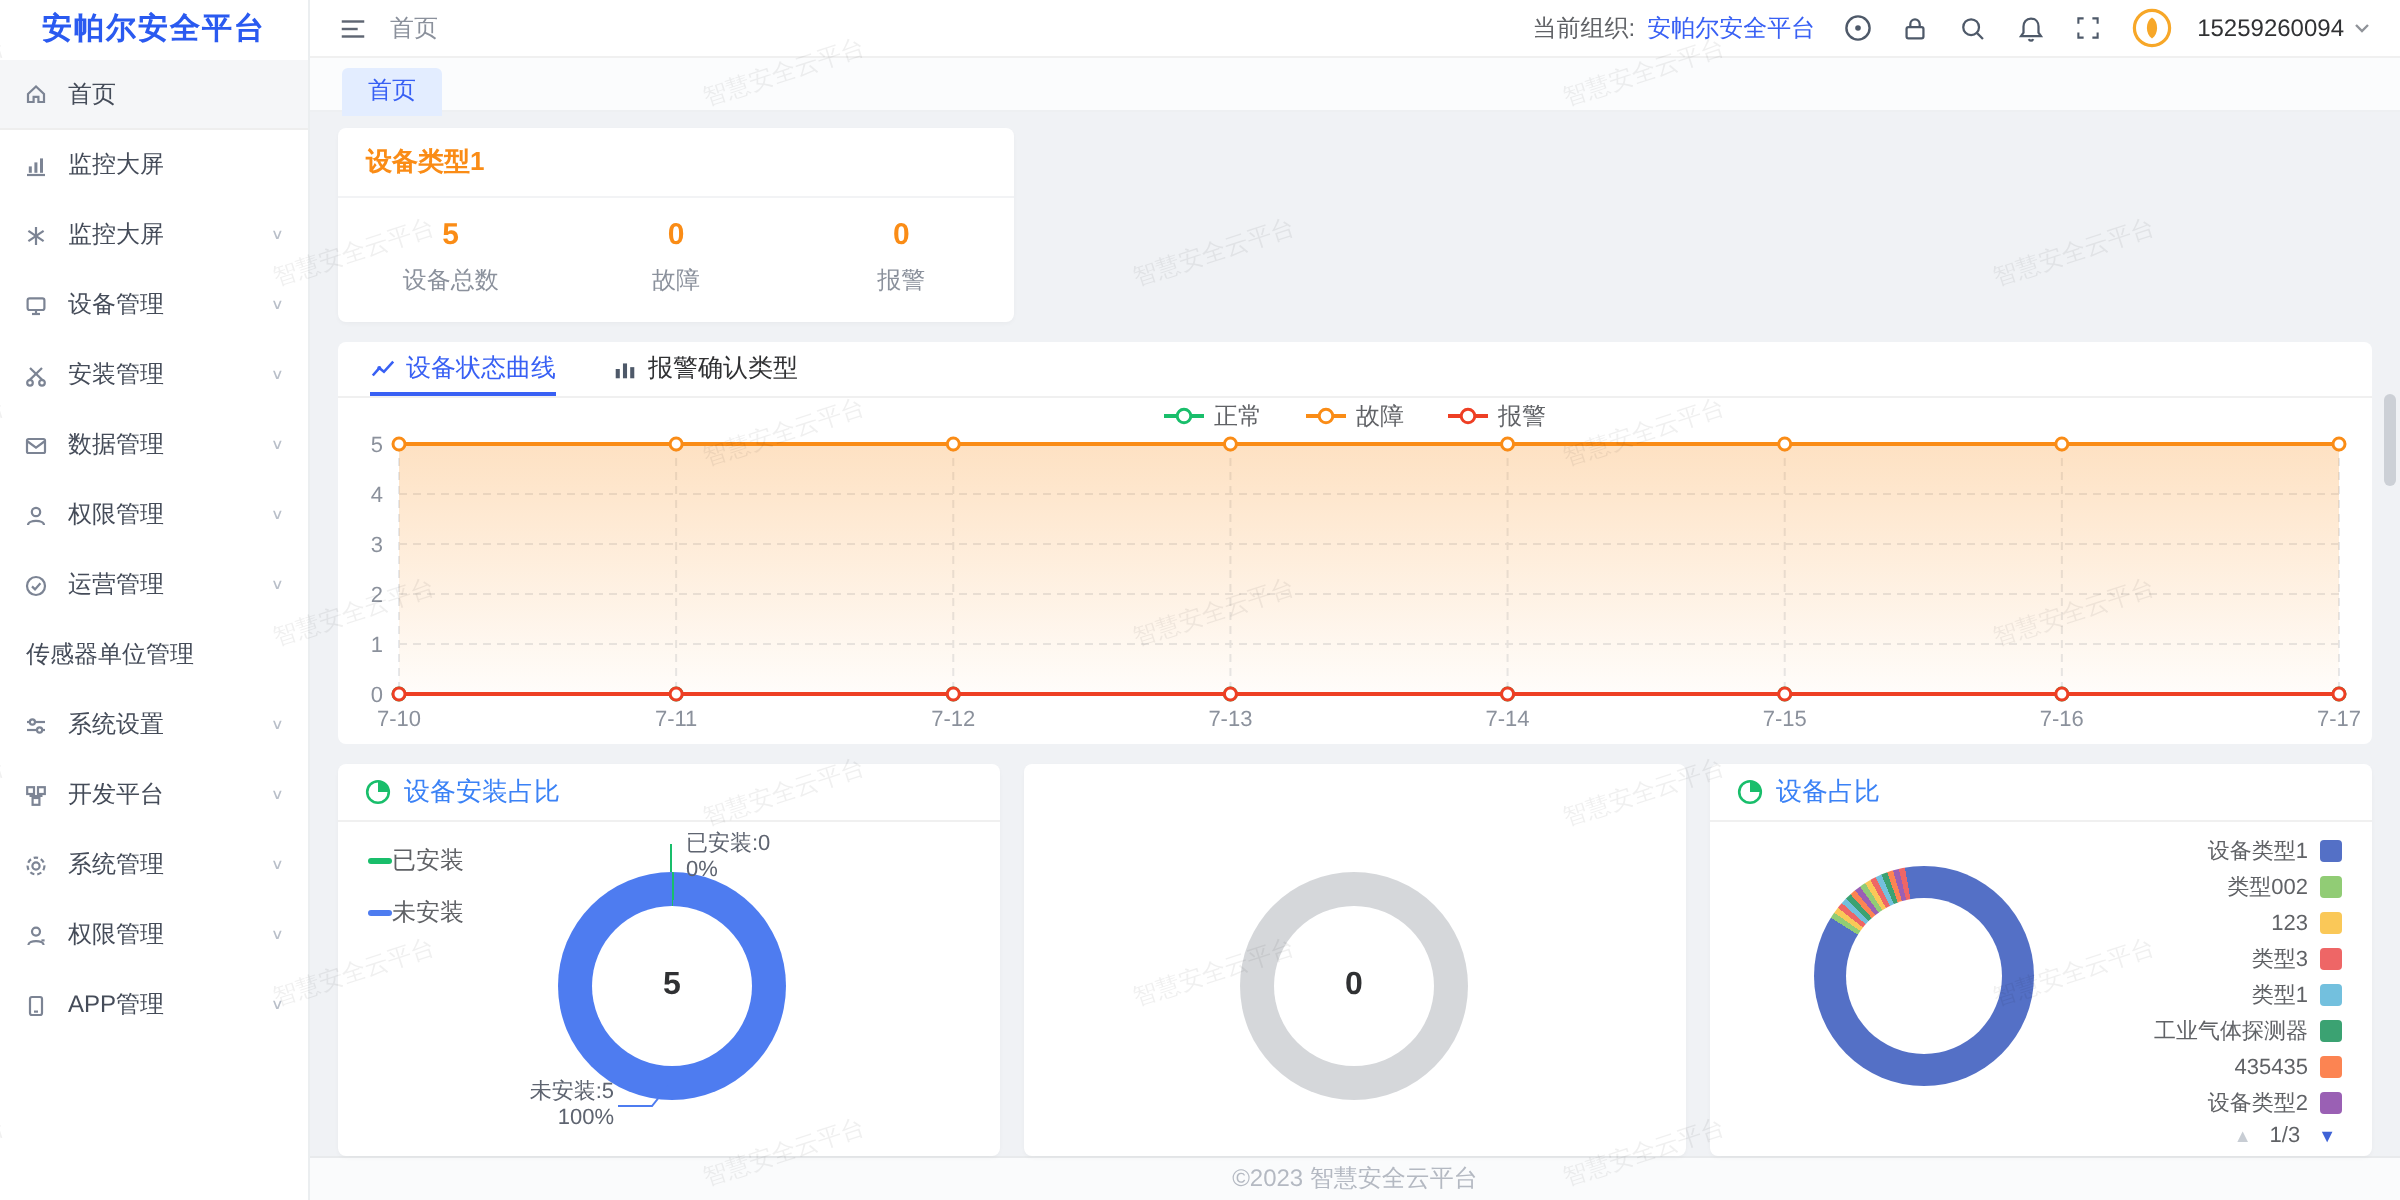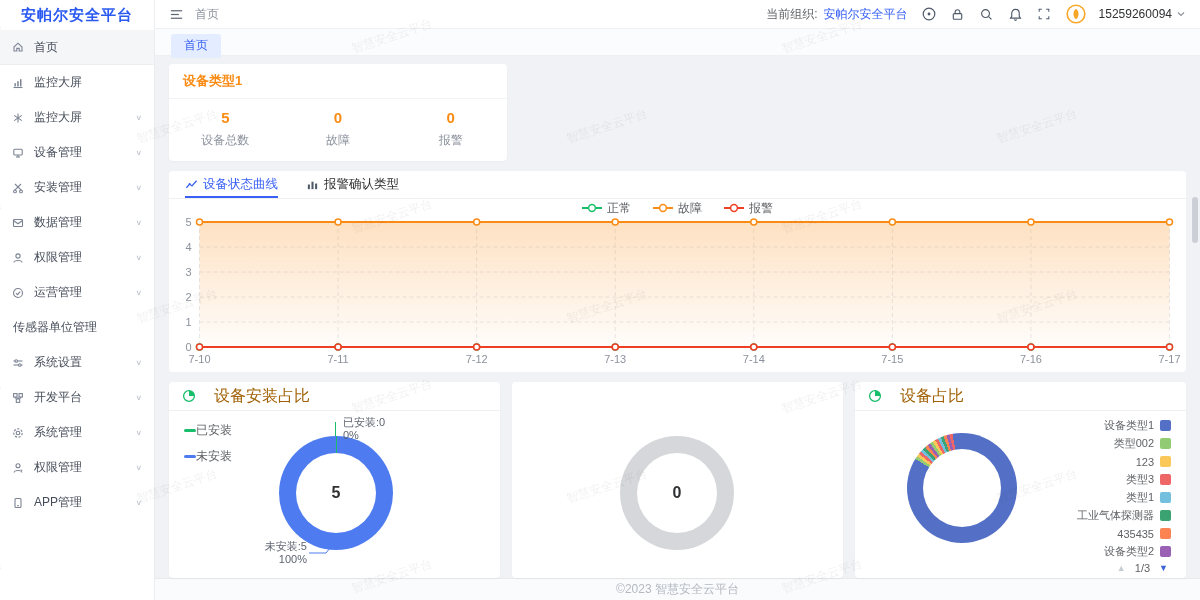--- a/index.html
+++ b/index.html
@@ -48,21 +48,21 @@
   .ctab.active { color:#3860f4; }
   .ctab.active::after { content:""; position:absolute; left:0; right:0; bottom:0; height:2px; background:#3860f4; }
   .line-legend { display:flex; justify-content:center; align-items:center; gap:22px; height:18px; font-size:12px; color:#606266; }
   .lg-item { display:flex; align-items:center; gap:5px; cursor:pointer; }
   #line-chart svg { display:block; }
 
   
   .panel-row { display:flex; gap:12px; }
   .panel { flex:1; background:#fff; border-radius:4px; position:relative; height:196px; box-shadow:0 1px 2px rgba(0,0,0,.03); }
   .p-head { display:flex; align-items:center; gap:6px; padding:0 13px; height:29px; border-bottom:1px solid #f0f0f0; }
-  .p-title { font-size:16px; color:#a16207; font-weight:500;margin-left:12px; }
+  .p-title { font-size:13px; color:#3b82f6; font-weight:500; }
   .p-select { margin-left:auto; border:1px solid #dcdfe6; border-radius:3px; font-size:12px; color:#8a8f99; padding:1px 7px; display:flex; align-items:center; gap:16px; height:19px; cursor:pointer; background:#fff; }
 
   .donut { position:absolute; border-radius:50%; }
   .donut .hole { position:absolute; background:#fff; border-radius:50%; display:flex; align-items:center; justify-content:center; }
   .center-num { font-size:16px; font-weight:bold; color:#303133; }
 
   .mini-legend { position:absolute; left:15px; top:40px; display:flex; flex-direction:column; gap:9px; }
   .mini-legend .row { display:flex; align-items:center; gap:0; font-size:12px; color:#606266; cursor:pointer; }
   .dash { width:12px; height:3px; border-radius:1.5px; }
 

